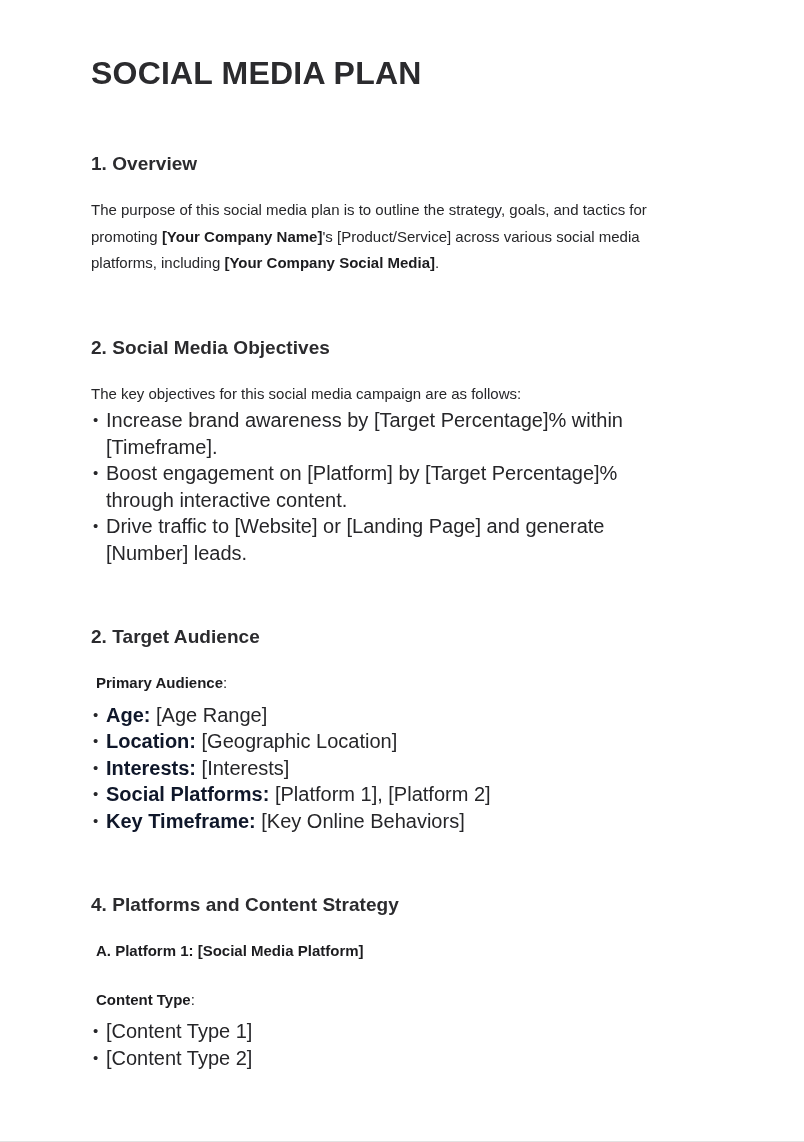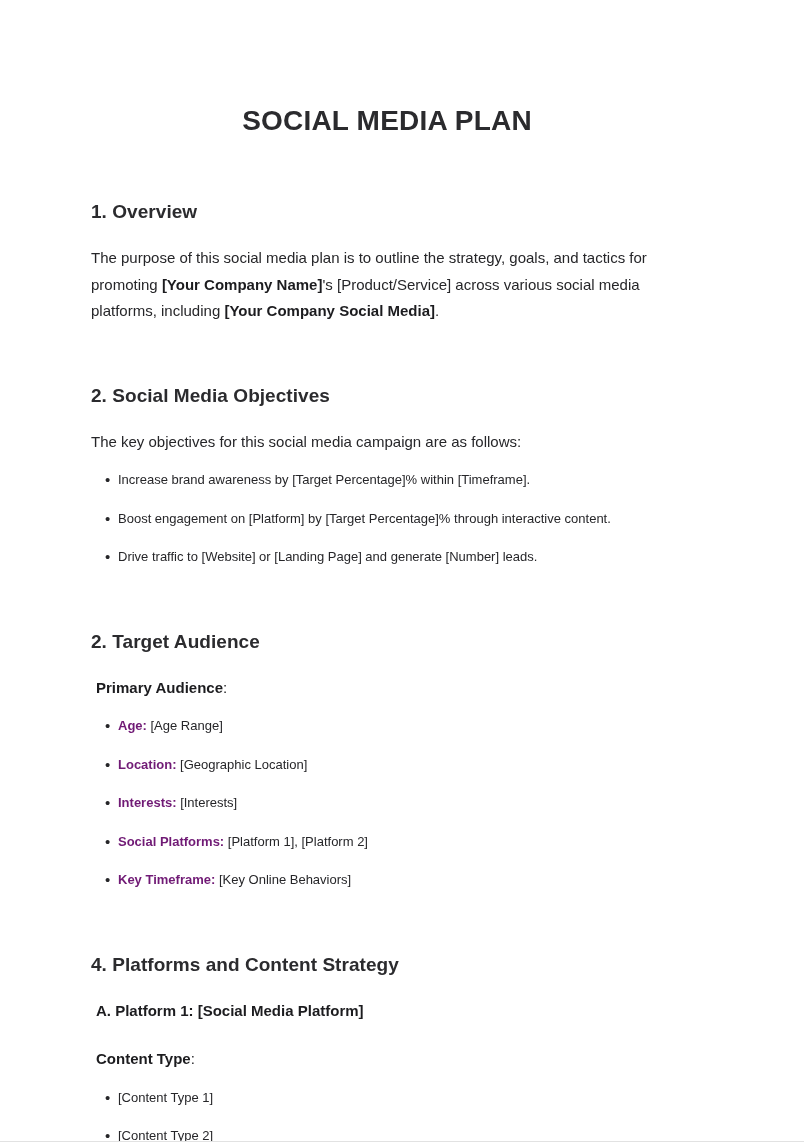--- a/index.html
+++ b/index.html
@@ -25,27 +25,27 @@
   }
 
   .content {
     position: absolute;
     left: 91px;
     top: 0;
     width: 592px;
   }
 
   .doc-title {
-    font-size: 28px;
+    font-size: 32px;
     font-weight: bold;
     color: #2b2b2e;
-    text-align: center;
+    text-align: left;
     letter-spacing: 0.2px;
     margin: 0;
-    padding-top: 104px;
+    padding-top: 56px;
     line-height: 34px;
   }
 
   .section {
     margin-top: 59px;
   }
   .section.first {
     margin-top: 62px;
   }
 
@@ -77,41 +77,41 @@
     margin: 0 0 0 0;
   }
 
   ul.bullets {
     list-style: none;
     margin: 0;
     padding: 0;
   }
 
   ul.bullets li {
-    font-size: 13px;
+    font-size: 20px;
     color: #262629;
     line-height: 26.5px;
     position: relative;
     padding-left: 15px;
-    margin: 12px;
+    margin: 0;
   }
 
   ul.bullets li::before {
     content: "\2022";
     position: absolute;
     left: 2px;
     top: 0;
     font-size: 15px;
     line-height: 26.5px;
     color: #262629;
   }
 
   ul.bullets li b {
     font-weight: bold;
-    color: #701a75;
+    color: #0f172a;
   }
 
   .subheading {
     font-size: 15px;
     font-weight: bold;
     color: #1c1c1f;
     line-height: 26.5px;
     margin: 5px;
   }
 

